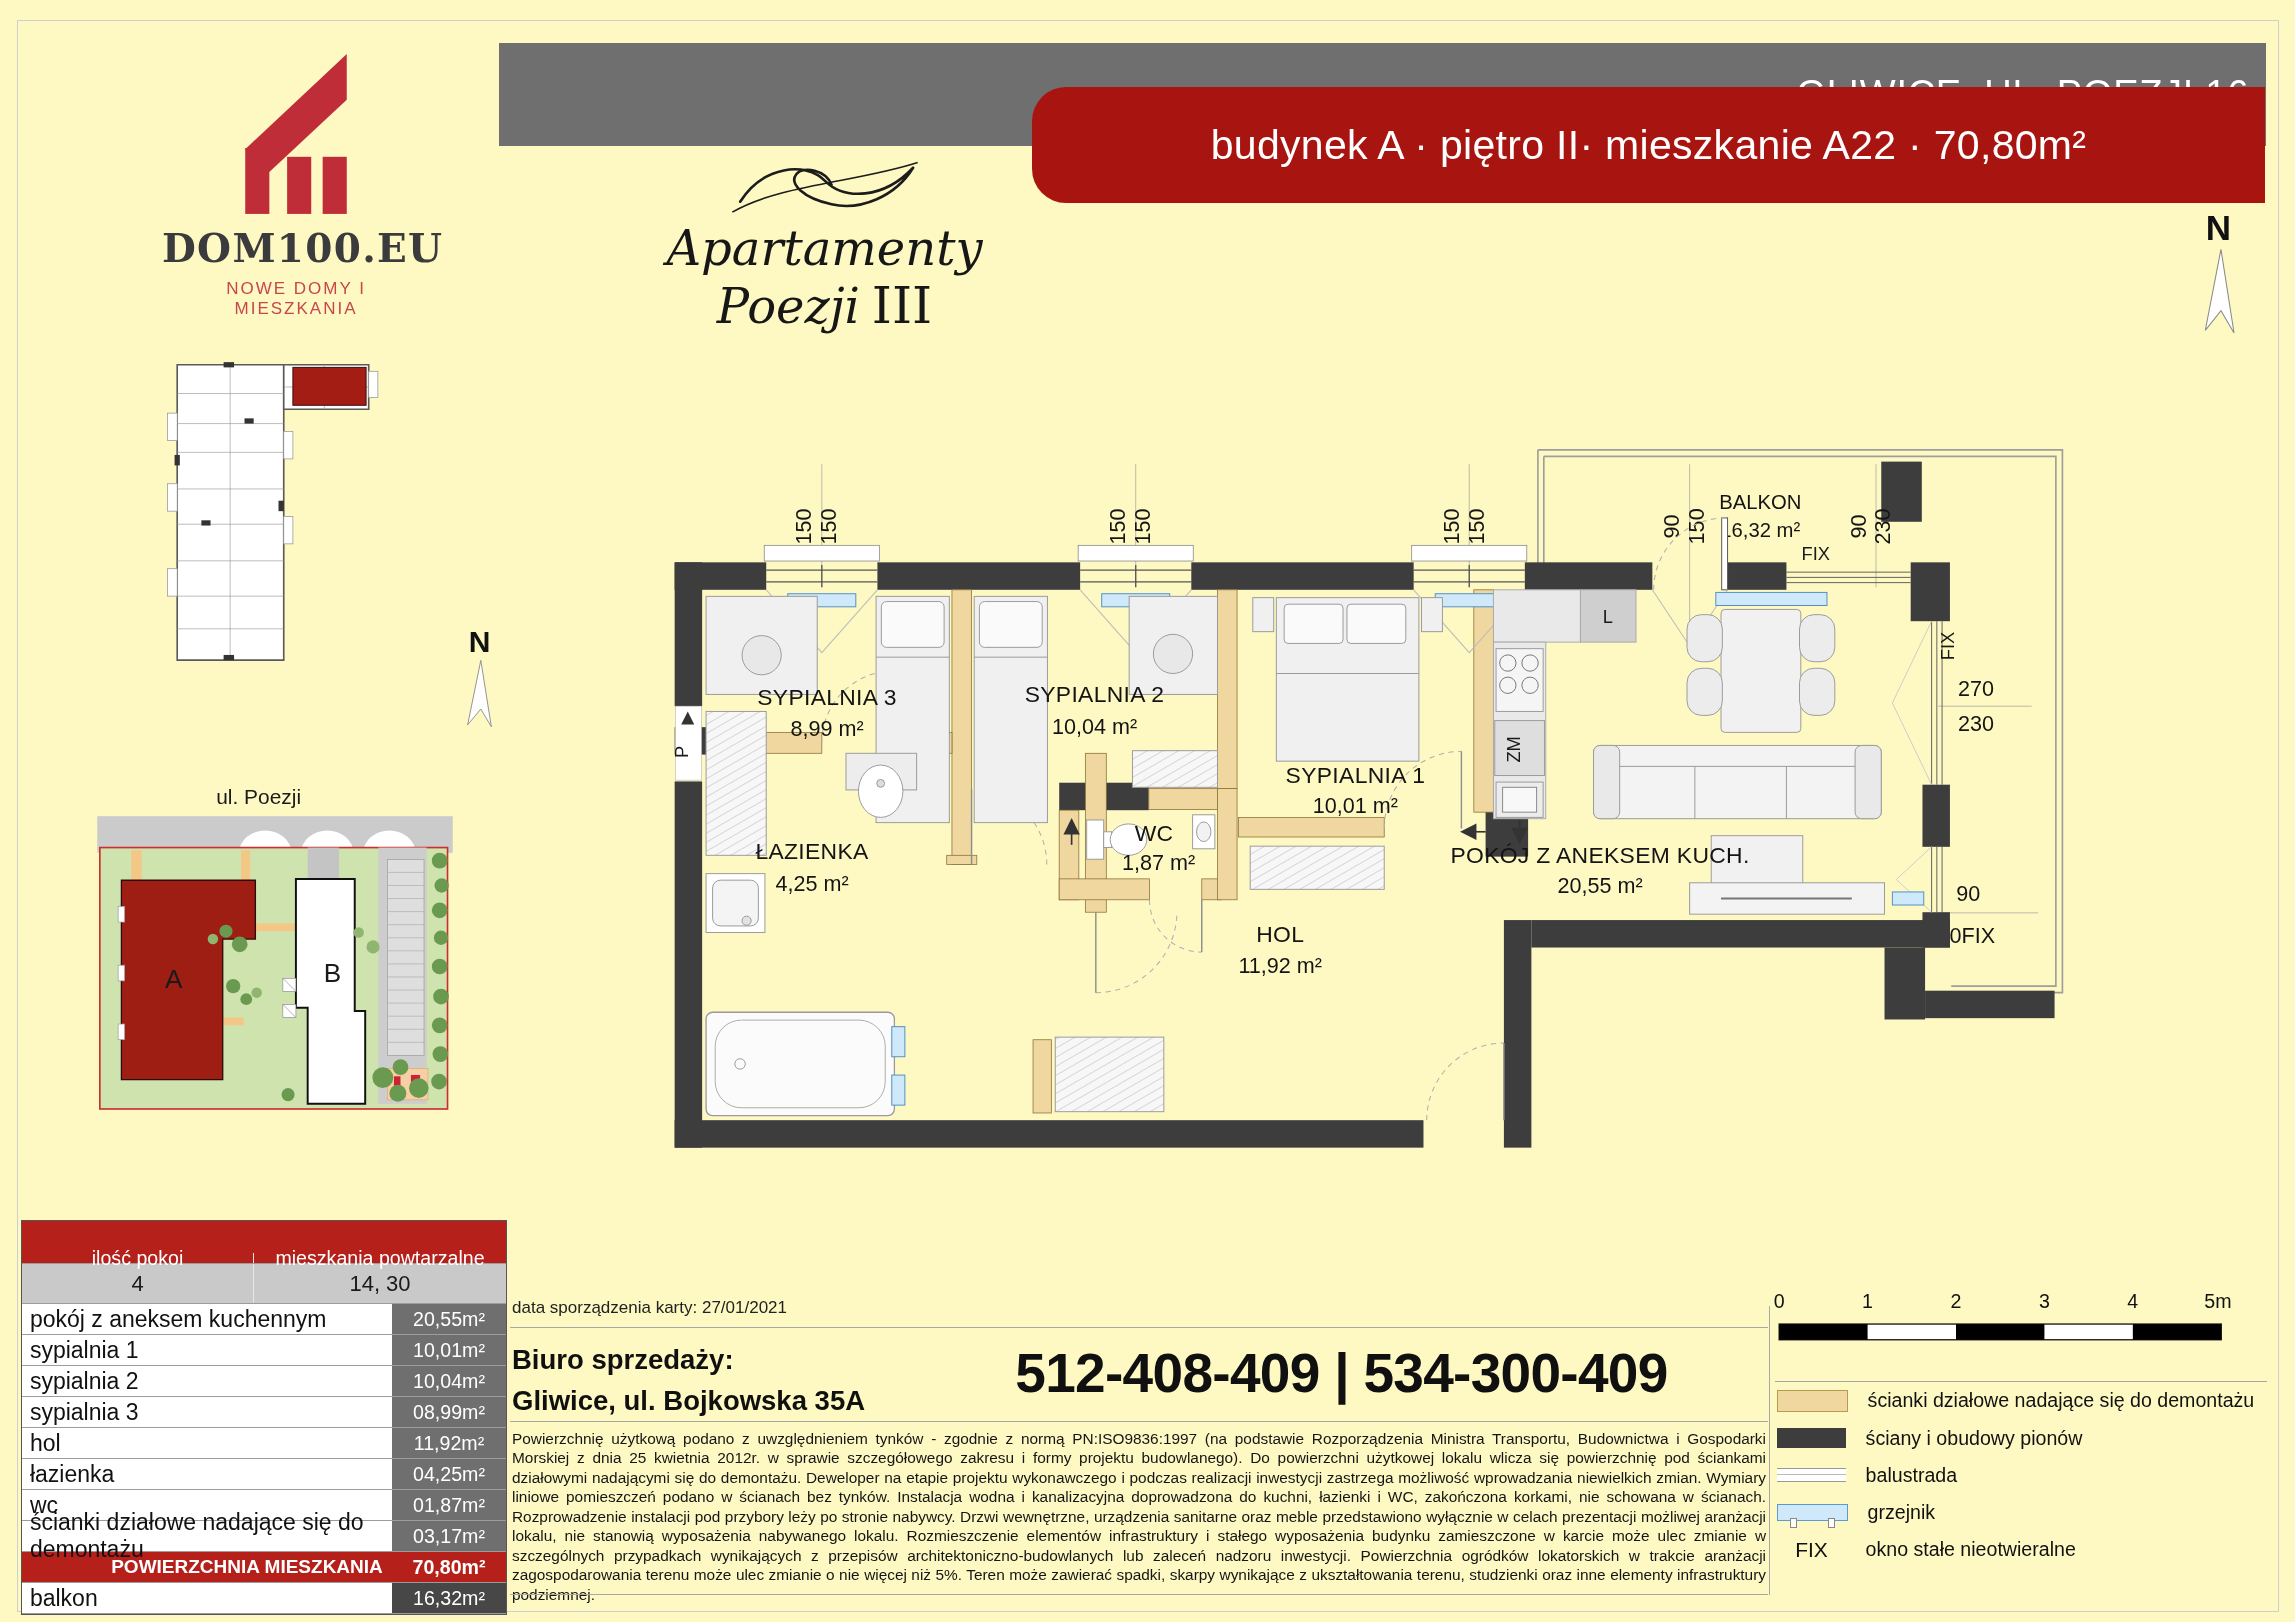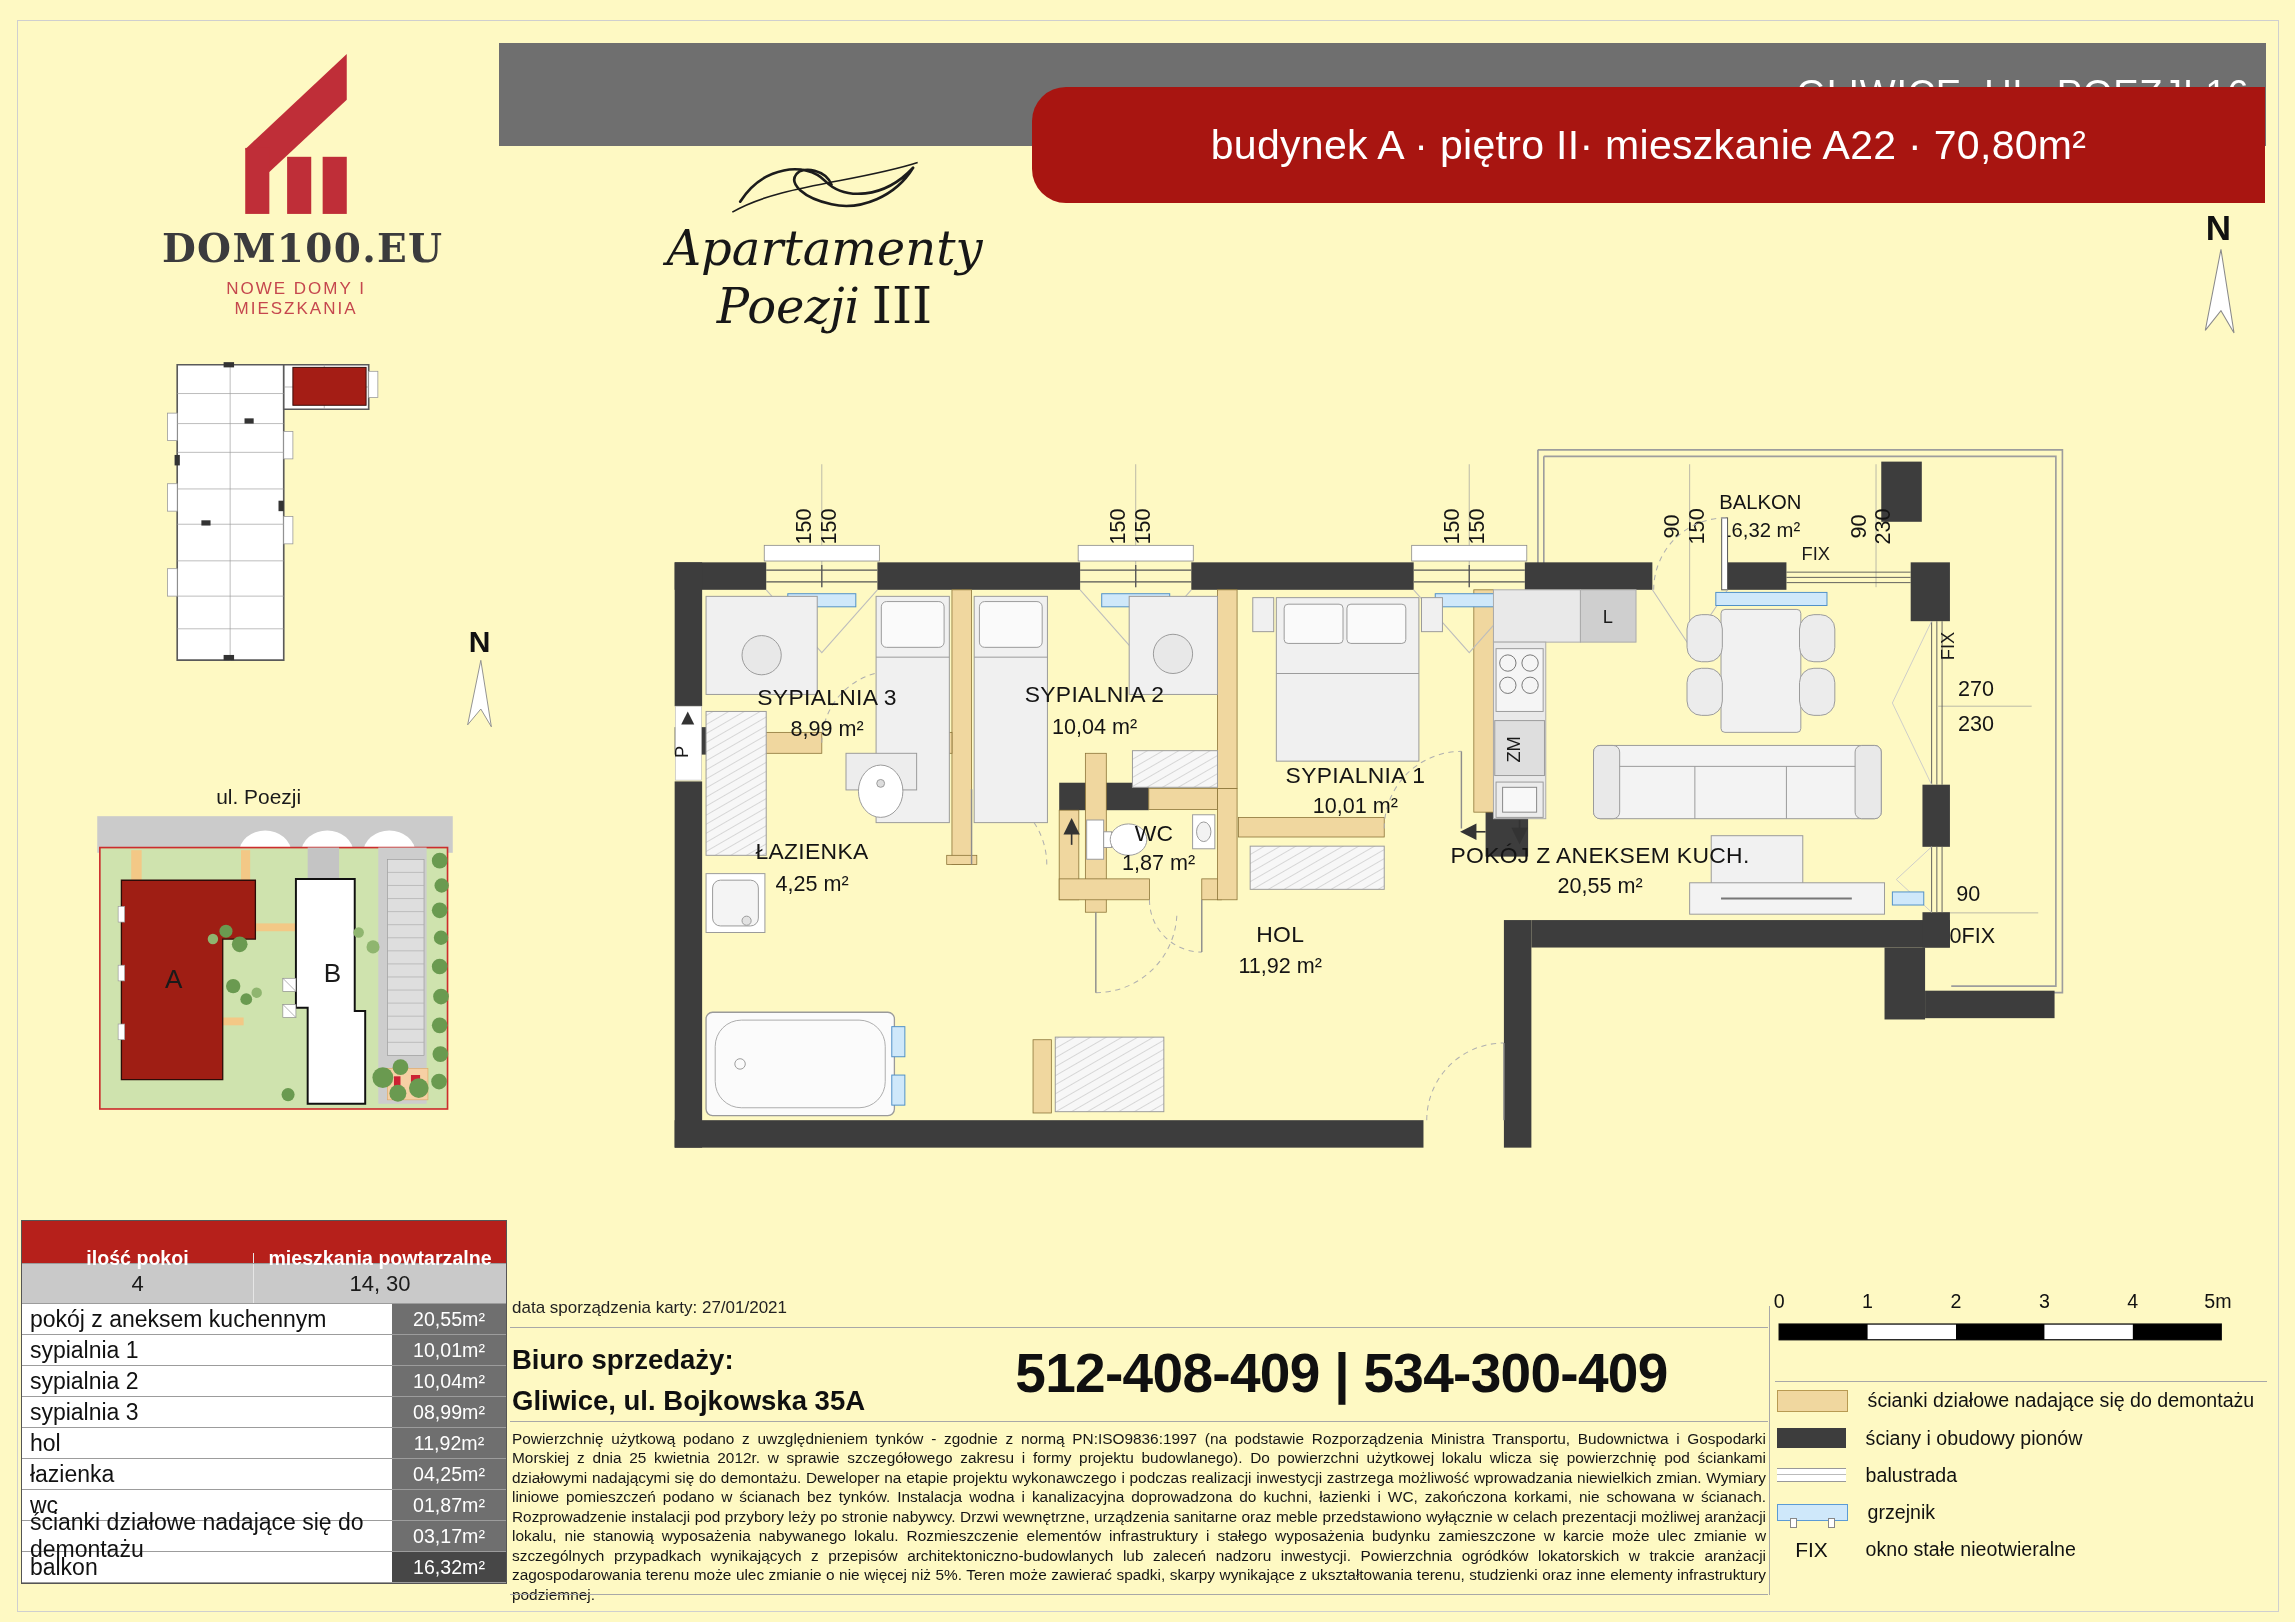--- a/index.html
+++ b/index.html
@@ -24,21 +24,21 @@
   #poezji .script{font-family:"DejaVu Serif",serif;font-style:italic;font-size:48px;color:#171717;}
   #poezji .numeral{font-family:"DejaVu Serif",serif;font-size:51px;color:#171717;margin-left:11.8px;}
 
   .compass{text-align:center;}
   .compass .n{font-weight:bold;color:#111;}
 
   
   #tbl{left:21px;top:1220px;width:484px;border:1.3px solid #555;box-sizing:content-box;background:#fff;}
   #tbl .tr{display:flex;border-bottom:0.7px solid #9c9c9c;}
   #tbl .th{height:42px;background:#b6201b;}
-  #tbl .th div{color:#fff;font-weight:bold;font-size:19.6px;display:flex;align-items:center;justify-content:center;margin-top:32px;}
+  #tbl .th div{color:#fff;font-weight:normal;font-size:19.6px;display:flex;align-items:center;justify-content:center;margin-top:32px;}
   #tbl .th .c1{width:231px;border-right:1.3px solid #e6e6e6;}
   #tbl .th .c2{width:252px;}
   #tbl .sub{height:39px;background:#c9c9c9;}
   #tbl .sub div{font-size:22px;color:#1a1a1a;display:flex;align-items:center;justify-content:center;}
   #tbl .sub .c1{width:231px;border-right:1.3px solid #e6e6e6;}
   #tbl .sub .c2{width:252px;}
   #tbl .d{height:30px;background:#fff;}
   #tbl .lab{width:370px;font-size:23px;display:flex;align-items:center;padding-left:7.9px;box-sizing:border-box;}
   #tbl .val{width:114px;background:#6f6f6f;color:#fff;font-size:19.6px;display:flex;align-items:center;justify-content:center;}
   #tbl .total{height:30px;background:#b6201b;}
@@ -540,20 +540,24 @@
         <div class="val">04,25m²</div>
       </div>
     <div class="tr d">
         <div class="lab">wc</div>
         <div class="val">01,87m²</div>
       </div>
     <div class="tr d">
         <div class="lab">ścianki działowe nadające się do demontażu</div>
         <div class="val">03,17m²</div>
       </div>
+    <div class="tr total">
+        <div class="lab">POWIERZCHNIA MIESZKANIA</div>
+        <div class="val">70,80m²</div>
+      </div>
     <div class="tr d">
         <div class="lab">balkon</div>
         <div class="val dark">16,32m²</div>
       </div>
   </div>
 
   <div id="dateline" class="abs">data sporządzenia karty: 27/01/2021</div>
   <div class="hline" style="left:510px;top:1327px;width:1258px;"></div>
   <div id="office" class="abs">
     <div>Biuro sprzedaży:</div>

